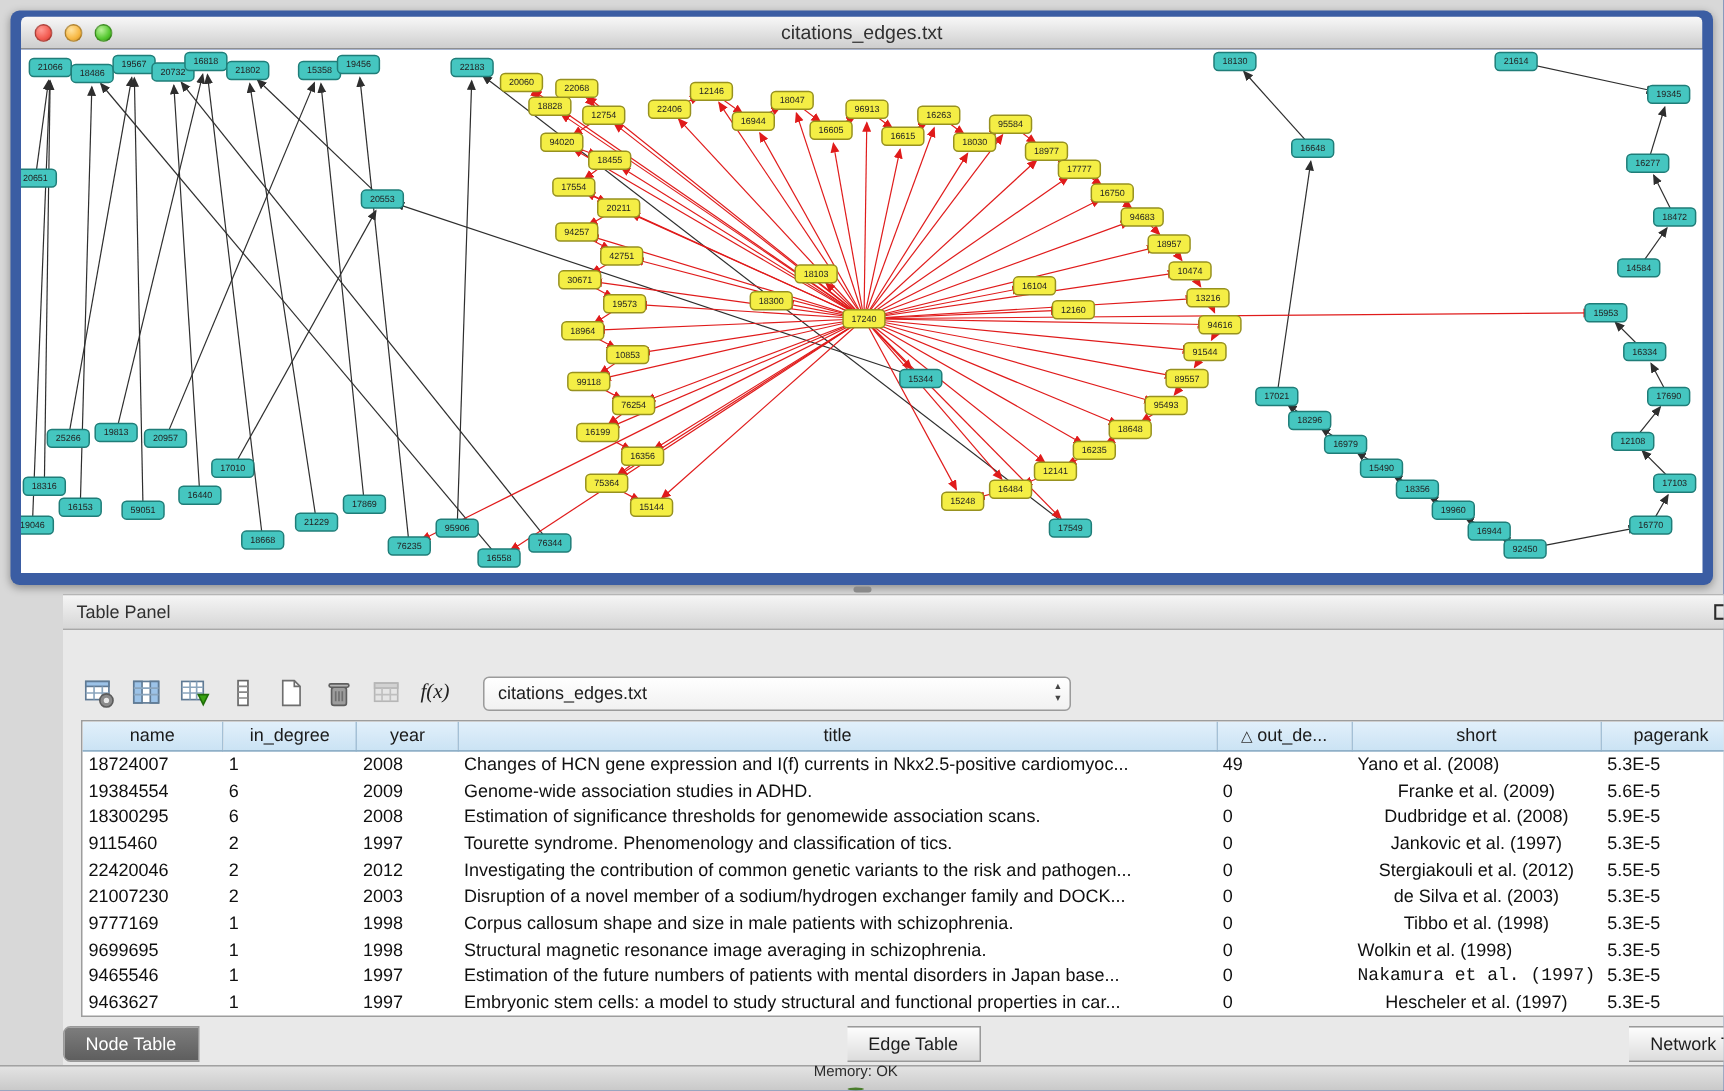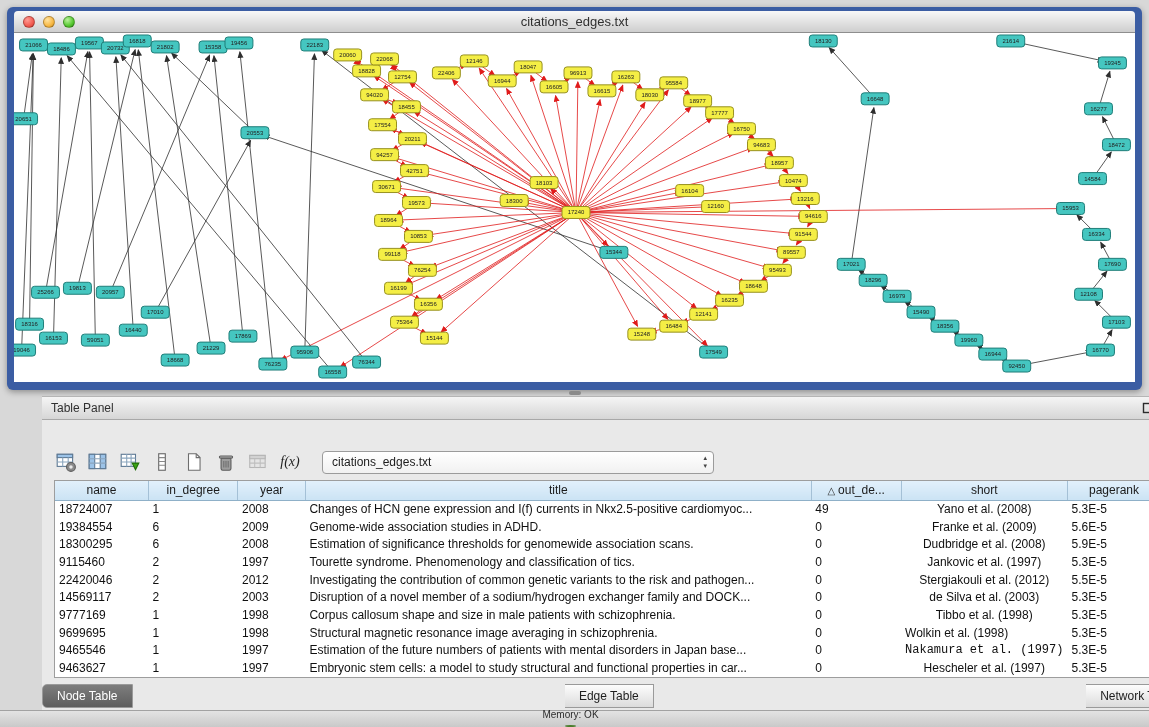--- a/index.html
+++ b/index.html
@@ -784,21 +784,21 @@
             <th>pagerank</th>
           </tr>
         </thead>
       <tbody>
           <tr>
             <td>18724007</td>
             <td>1</td>
             <td>2008</td>
             <td>Changes of HCN gene expression and I(f) currents in Nkx2.5-positive cardiomyoc...</td>
             <td>49</td>
-            <td style="text-align: center;">Yano et al. (2008)</td>
+            <td style="">Yano et al. (2008)</td>
             <td>5.3E-5</td>
           </tr>
           <tr>
             <td>19384554</td>
             <td>6</td>
             <td>2009</td>
             <td>Genome-wide association studies in ADHD.</td>
             <td>0</td>
             <td style="text-align: center;">Franke et al. (2009)</td>
             <td>5.6E-5</td>
@@ -824,21 +824,21 @@
           <tr>
             <td>22420046</td>
             <td>2</td>
             <td>2012</td>
             <td>Investigating the contribution of common genetic variants to the risk and pathogen...</td>
             <td>0</td>
             <td style="text-align: center;">Stergiakouli et al. (2012)</td>
             <td>5.5E-5</td>
           </tr>
           <tr>
-            <td>14569117</td>
+            <td>21007230</td>
             <td>2</td>
             <td>2003</td>
             <td>Disruption of a novel member of a sodium/hydrogen exchanger family and DOCK...</td>
             <td>0</td>
             <td style="text-align: center;">de Silva et al. (2003)</td>
             <td>5.3E-5</td>
           </tr>
           <tr>
             <td>9777169</td>
             <td>1</td>

